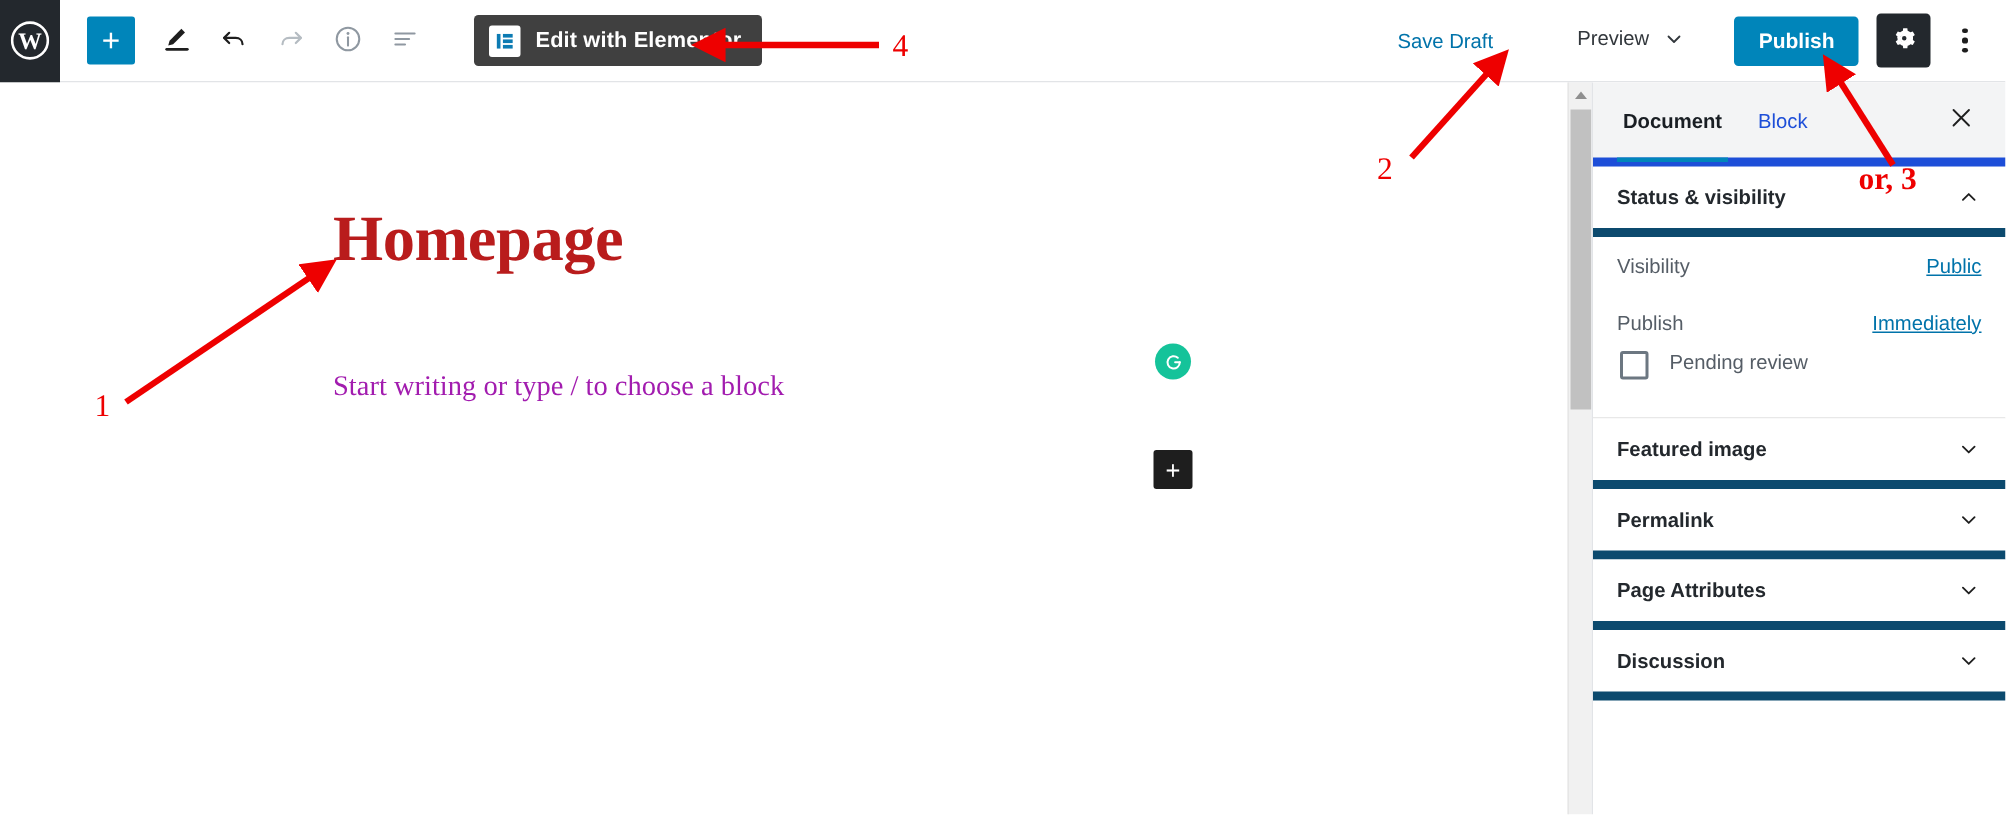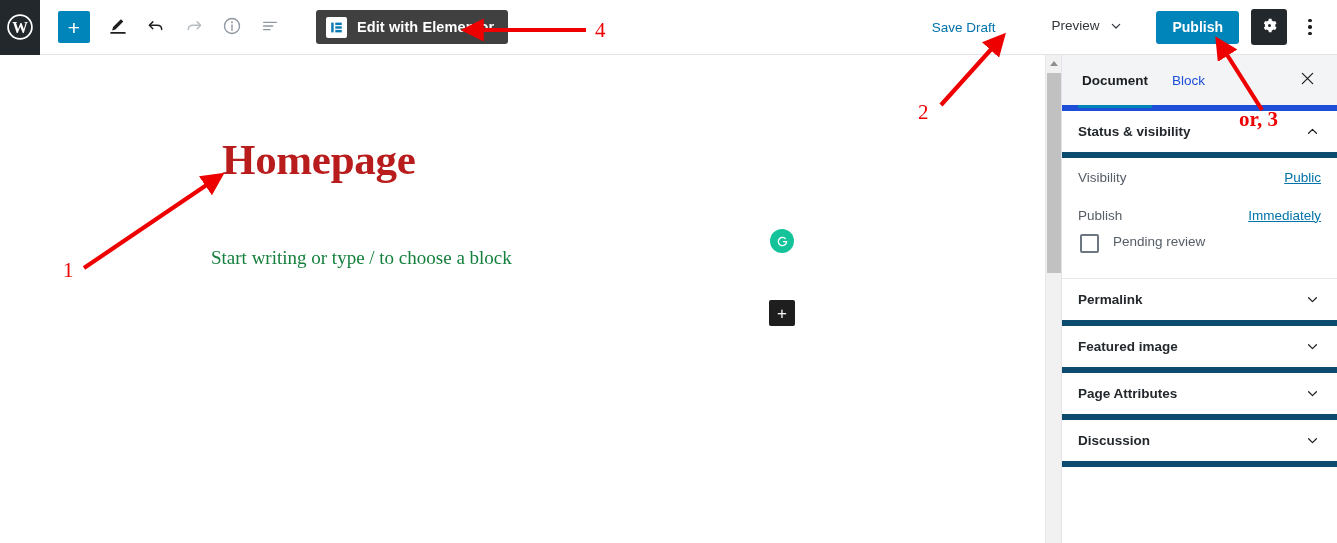--- a/index.html
+++ b/index.html
@@ -78,22 +78,22 @@
   .canvas {
     position: absolute; left: 0; top: 55px; width: 1045px; height: 488px;
     background: #ffffff; overflow: hidden;
   }
   .post-title {
     position: absolute; left: 222px; top: 80px;
     font-family: "Liberation Serif", serif; font-size: 43px; font-weight: 700;
     color: #b91c1c; letter-spacing: -0.3px;
   }
   .para-placeholder {
-    position: absolute; left: 211px; top: 192px;
-    font-family: "Liberation Serif", serif; font-size: 19px; color: #15803d;
+    position: absolute; left: 222px; top: 192px;
+    font-family: "Liberation Serif", serif; font-size: 19px; color: #a21caf;
   }
   .grammarly {
     position: absolute; left: 770px; top: 174px;
     width: 24px; height: 24px; border-radius: 50%; background: #15c39a;
     display: flex; align-items: center; justify-content: center; cursor: pointer;
   }
   .block-inserter-inline {
     position: absolute; left: 769px; top: 245px;
     width: 26px; height: 26px; background: #1e1e1e; border-radius: 2px;
     display: flex; align-items: center; justify-content: center; cursor: pointer;
@@ -343,30 +343,30 @@
       <span class="rvalue">Immediately</span>
     </div>
 
     <div class="checkrow">
       <span class="checkbox"></span>
       <span class="clabel">Pending review</span>
     </div>
     <div class="panel-sep"></div>
 
     <div class="panel-head">
-      <span class="ptitle">Permalink</span>
+      <span class="ptitle">Featured image</span>
       <span class="chev">
         <svg width="17" height="17" viewBox="0 0 24 24" fill="none">
             <path d="M6.5 9.5 12 15l5.5-5.5" stroke="#1e1e1e" stroke-width="1.7" stroke-linecap="round" stroke-linejoin="round"></path>
           </svg>
       </span>
     </div>
 
     <div class="panel-head">
-      <span class="ptitle">Featured image</span>
+      <span class="ptitle">Permalink</span>
       <span class="chev">
         <svg width="17" height="17" viewBox="0 0 24 24" fill="none">
             <path d="M6.5 9.5 12 15l5.5-5.5" stroke="#1e1e1e" stroke-width="1.7" stroke-linecap="round" stroke-linejoin="round"></path>
           </svg>
       </span>
     </div>
 
     <div class="panel-head">
       <span class="ptitle">Page Attributes</span>
       <span class="chev">

